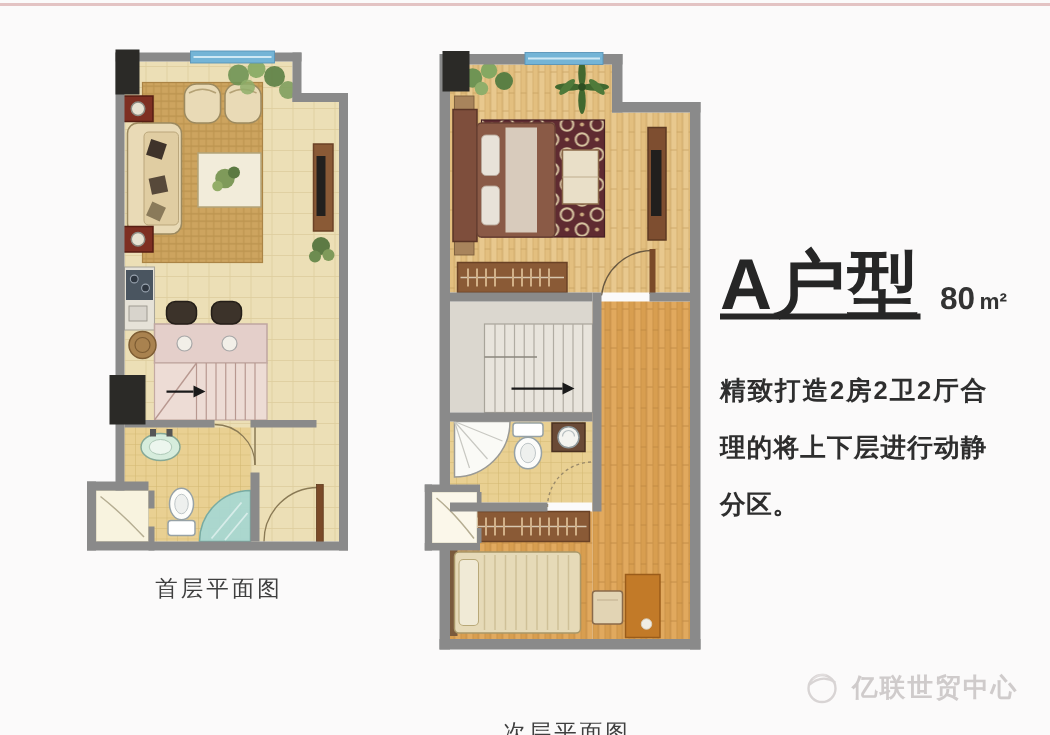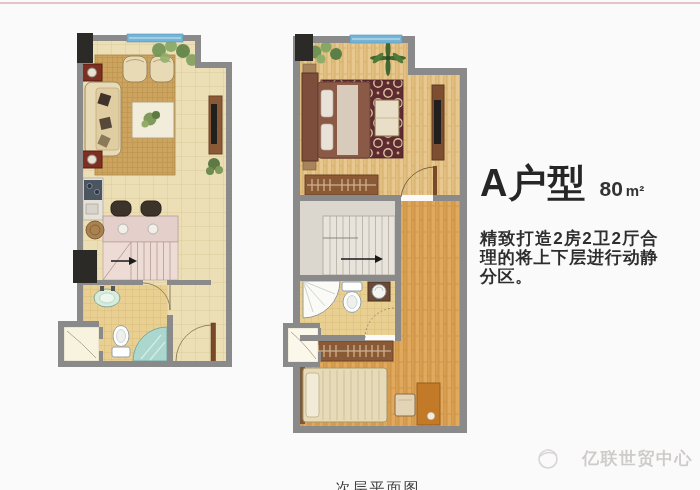--- a/index.html
+++ b/index.html
@@ -14,26 +14,26 @@
   .topline{position:absolute;left:0;top:2px;width:700px;height:2px;background:var(--top-line);}
   .plan-svg{position:absolute;}
   #plan1{left:55px;top:30px;}
   #plan2{left:283px;top:28px;}
   .plan-label{position:absolute;font-size:15px;letter-spacing:2px;color:var(--label-text);
               width:130px;text-align:center;}
   #label1{left:81px;top:383px;}
   #label2{left:313px;top:451px;margin-top:28px;}
   .info{position:absolute;left:480px;top:158px;width:195px;}
   .title-row{display:flex;align-items:baseline;gap:13px;}
-  .title{font-size:38px;font-weight:bold;color:var(--title-text);letter-spacing:1px;}
+  .title{font-size:48px;font-weight:bold;color:var(--title-text);letter-spacing:1px;text-decoration:underline;}
   .area{font-size:21px;color:#333;font-weight:600;}
   .area .unit{font-size:15px;margin-left:3px;}
   .desc{margin-top:20px;width:178px;font-size:17px;font-weight:bold;color:#2e2e2e;
-        line-height:19px;letter-spacing:0.5px;text-align:justify;}
-  .watermark{position:absolute;left:534px;top:444px;display:flex;align-items:center;gap:20px;
+        line-height:38px;letter-spacing:0.5px;text-align:justify;}
+  .watermark{position:absolute;left:534px;top:444px;display:flex;align-items:center;gap:6px;
              color:var(--watermark-text);}
   .wm-text{font-size:17px;font-weight:bold;letter-spacing:1.5px;}
   
   .w{fill:var(--wall);}
   .wd{fill:var(--wall-dark);}
   .win{fill:var(--window);stroke:#5a94b8;stroke-width:0.6;}
   .doorarc{fill:none;stroke:#8a7a55;stroke-width:0.9;}
 </style>
 </head>
 <body>
@@ -329,20 +329,21 @@
       <rect class="w" x="35" y="324" width="3" height="10"></rect>
       <rect class="w" x="17" y="167" width="95" height="6"></rect>
       <rect class="w" x="150" y="167" width="27" height="6"></rect>
       <rect class="w" x="112" y="167" width="6" height="146"></rect>
       <rect class="w" x="17" y="247" width="95" height="6"></rect>
       <rect class="w" x="17" y="307" width="65" height="6"></rect>
       <rect class="wd" x="12" y="6" width="18" height="27"></rect>
     </g>
   </svg>
 
+  <div id="label1" class="plan-label">首层平面图</div>
   <div id="label2" class="plan-label">次层平面图</div>
 
   <div class="info">
     <div class="title-row">
       <span class="title">A户型</span>
       <span class="area"><span>80</span><span class="unit">m²</span></span>
     </div>
     <div class="desc">精致打造2房2卫2厅合理的将上下层进行动静分区。</div>
   </div>
 

